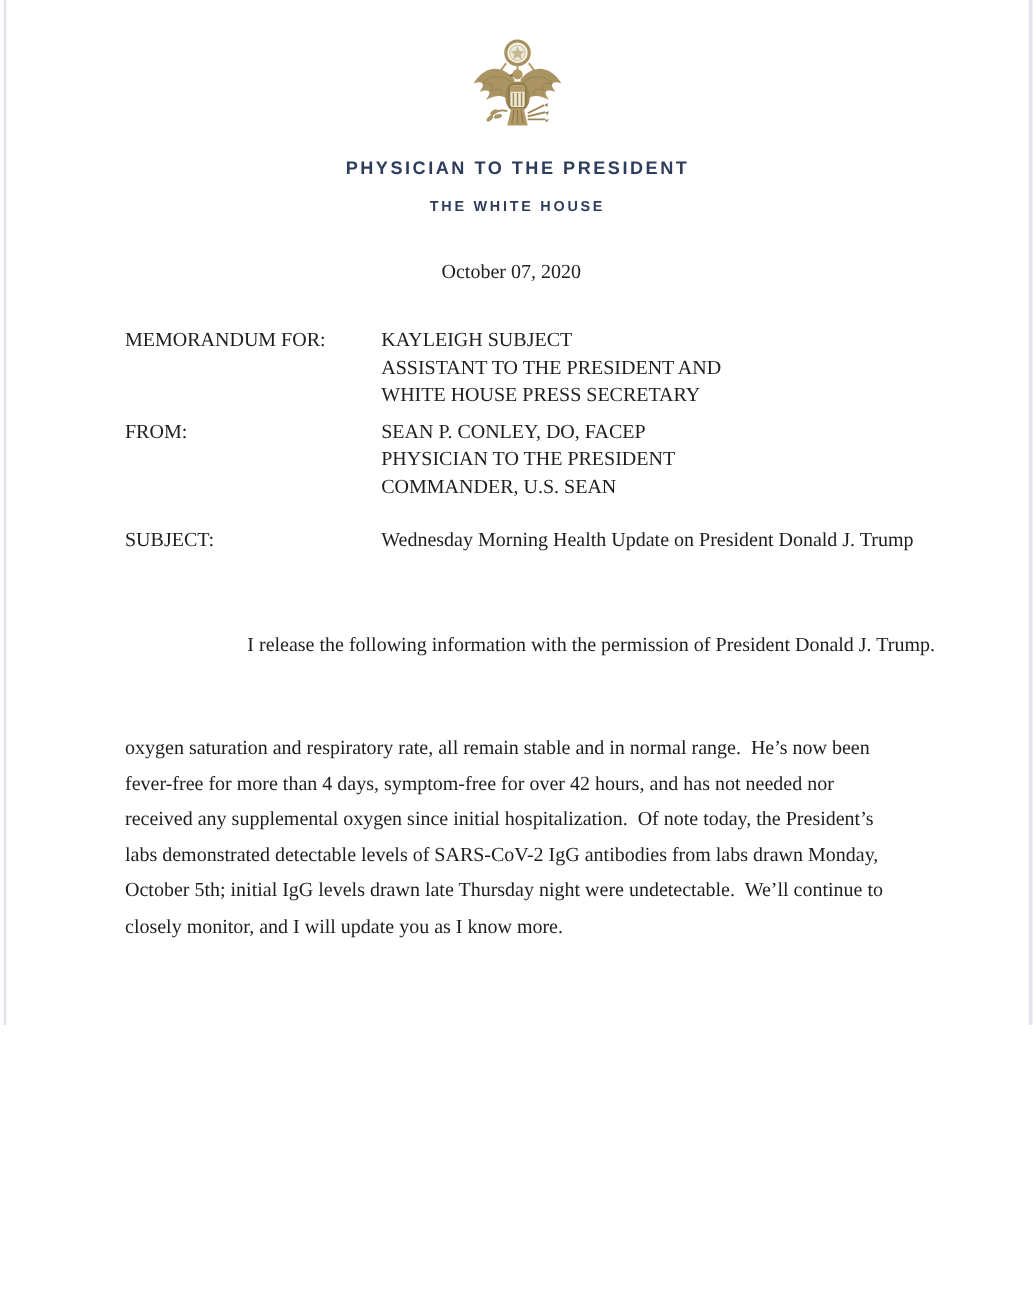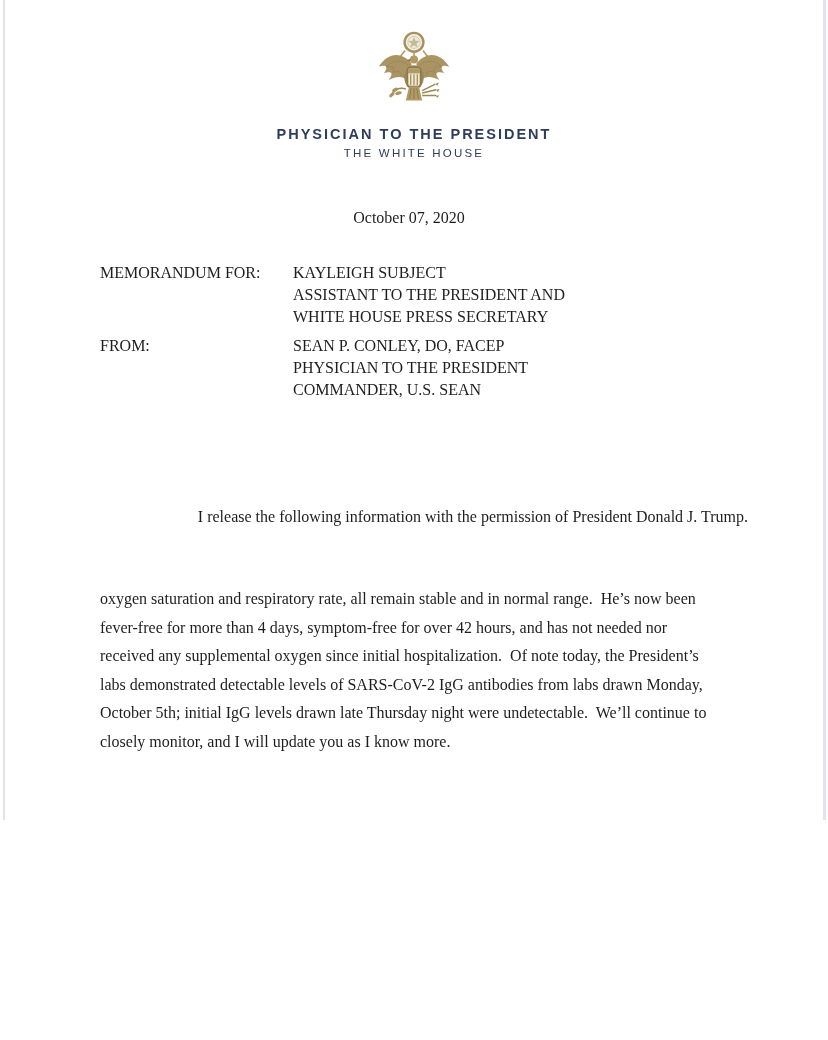--- a/index.html
+++ b/index.html
@@ -29,42 +29,43 @@
   .seal { display: inline-block; }
   .lh-title {
     margin-top: 6px;
     font-family: "Liberation Sans", sans-serif;
     font-weight: bold;
     font-size: 14.5px;
     letter-spacing: 2px;
     color: #2e3d5c;
   }
   .lh-subtitle {
-    margin-top: 5px;
+    margin-top: 17px;
     font-family: "Liberation Sans", sans-serif;
-    font-weight: normal;
+    font-weight: bold;
     font-size: 11.5px;
     letter-spacing: 2.2px;
     color: #2e3d5c;
   }
 
   .date-line {
     position: absolute; top: 209px; left: 0; right: 10px;
     text-align: center;
     font-size: 16px;
   }
 
   .memo {
     position: absolute; top: 262px; left: 100px; right: 80px;
     font-size: 16px;
   }
   .memo-row {
     display: grid;
     grid-template-columns: 193px 1fr;
     align-items: start;
+    gap: 12px;
   }
   .memo-row + .memo-row { margin-top: 7px; }
   .memo-label { line-height: 22px; white-space: pre-wrap; }
   .memo-value .line { line-height: 22px; white-space: pre-wrap; }
 
   .para1 {
     position: absolute; top: 503px; left: 100px; right: 80px;
     font-size: 16px; line-height: 28.5px; white-space: pre-wrap; text-align: right;
   }
   .para2 {
@@ -131,20 +132,26 @@
         </div>
     </div>
     <div class="memo-row">
       <div class="memo-label">FROM:</div>
       <div class="memo-value">
           <div class="line">SEAN P. CONLEY, DO, FACEP</div>
           <div class="line">PHYSICIAN TO THE PRESIDENT</div>
           <div class="line">COMMANDER, U.S. SEAN</div>
         </div>
     </div>
+    <div class="memo-row" style="margin-top:21px">
+      <div class="memo-label">SUBJECT:</div>
+      <div class="memo-value">
+          <div class="line">Wednesday Morning Health Update on President Donald J. Trump</div>
+        </div>
+    </div>
   </div>
 
   <div class="para1">I release the following information with the permission of President Donald J. Trump.</div>
 
   <div class="para2">
       <div class="line">oxygen saturation and respiratory rate, all remain stable and in normal range.  He’s now been</div>
       <div class="line">fever-free for more than 4 days, symptom-free for over 42 hours, and has not needed nor</div>
       <div class="line">received any supplemental oxygen since initial hospitalization.  Of note today, the President’s</div>
       <div class="line">labs demonstrated detectable levels of SARS-CoV-2 IgG antibodies from labs drawn Monday,</div>
       <div class="line">October 5th; initial IgG levels drawn late Thursday night were undetectable.  We’ll continue to</div>

